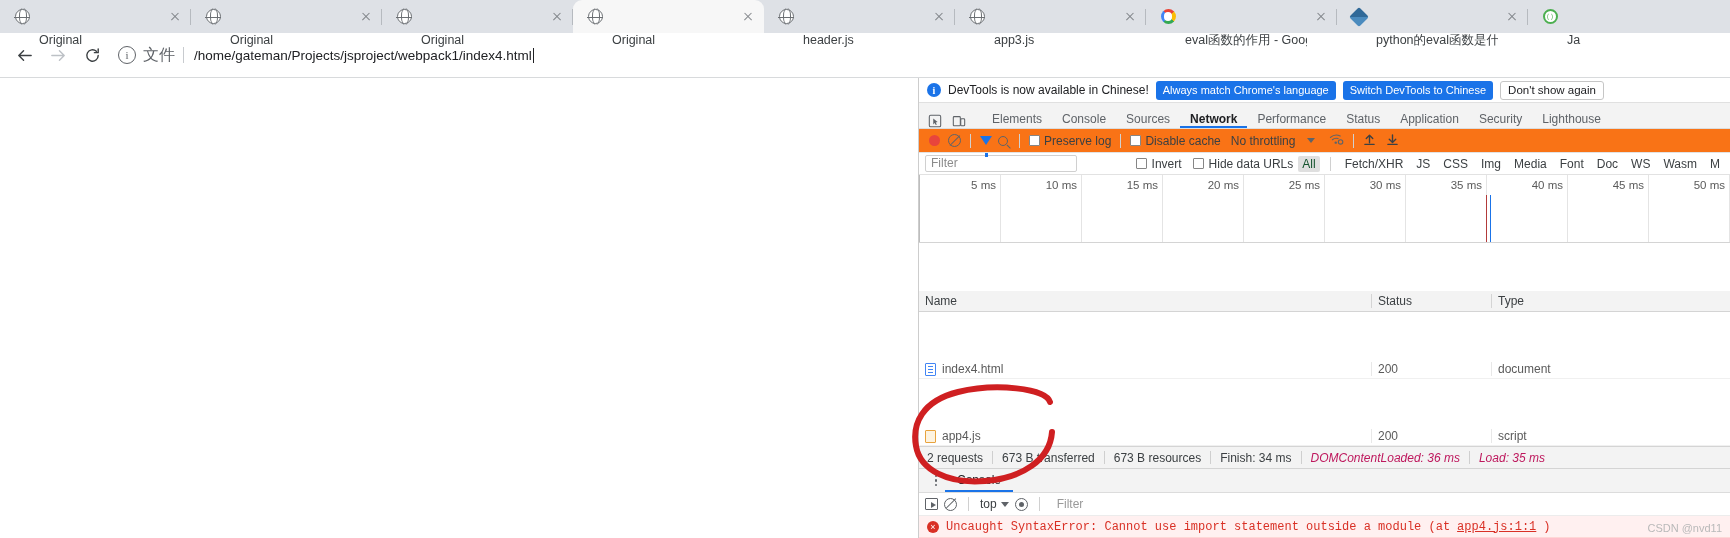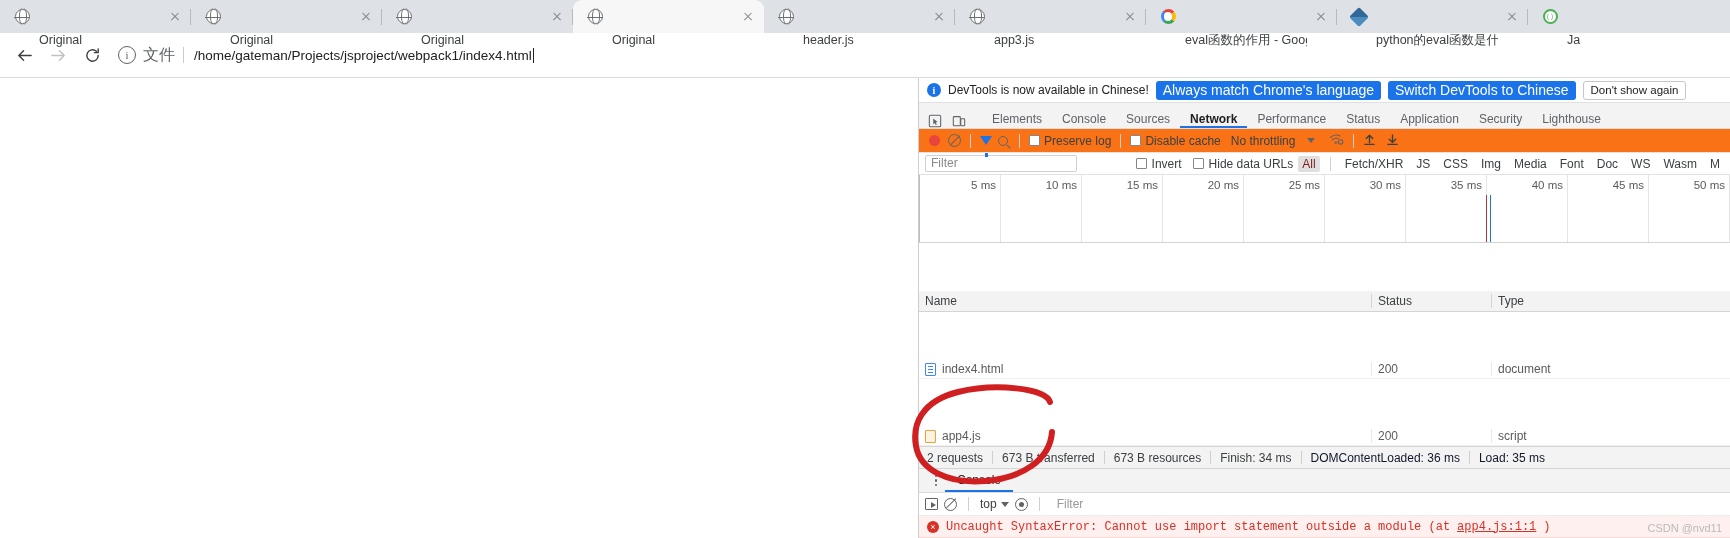--- a/index.html
+++ b/index.html
@@ -145,21 +145,21 @@
   }
   .info-dot {
     width:14px;height:14px;border-radius:50%;background:#1a73e8;
     color:#fff;font-size:10px;font-weight:bold;
     display:flex;align-items:center;justify-content:center;
     font-family:"Liberation Serif",serif; flex:0 0 14px;
   }
   .dt-banner .btxt { font-size:12px; color:#202124; white-space:nowrap; }
   .btn-blue {
     background:#1a73e8; color:#fff; border:none; border-radius:3px;
-    height:19px; padding:0 7px; font-size:14px;
+    height:19px; padding:0 7px; font-size:11px;
     font-family:"Liberation Sans", sans-serif; white-space:nowrap;
     line-height:19px;
   }
   .btn-plain {
     background:#fff; color:#202124; border:1px solid #c6c6c6; border-radius:3px;
     height:19px; padding:0 7px; font-size:11.5px;
     font-family:"Liberation Sans", sans-serif; white-space:nowrap;
     line-height:17px;
   }
 
@@ -212,21 +212,21 @@
     height:22px; flex:0 0 22px; display:flex; align-items:center;
     gap:5px; padding:0 6px; background:#fff;
     border-bottom:1px solid #e2e2e2;
   }
   .filter-input {
     width:152px; height:17px; border:1px solid #d0d0d0; border-radius:2px;
     background:#fff; font-size:12px; color:#8b8b8b; padding:0 5px;
     line-height:15px; white-space:nowrap; overflow:hidden;
   }
   .ftype { font-size:12px; color:#3c4043; white-space:nowrap; padding:1px 4px; border-radius:2px;}
-  .ftype.sel { background:#dfdfdf; color:#7f1d1d; }
+  .ftype.sel { background:#dfdfdf; color:#14532d; }
 
   
   .dt-overview {
     flex:0 0 68px; background:#fff; position:relative;
     border-bottom:1px solid #d4d4d4; overflow:hidden;
     display:flex;
   }
   .ov-col {
     flex:1 1 0; position:relative; border-right:1px solid #e4e4e4;
     text-align:right;
@@ -266,21 +266,21 @@
     background:#fdf3e0;flex:0 0 11px;
   }
   .tbl-fill { flex:1 1 auto; background:#fff; border-right:1px solid #eee;}
 
   .dt-summary {
     height:22px; flex:0 0 22px; display:flex; align-items:center;
     background:#f3f3f3; border-top:1px solid #d4d4d4;
     font-size:12px; color:#3c4043; padding-left:8px;
   }
   .sm { white-space:nowrap; }
-  .sm.blue { color:#0f172a; }
+  .sm.blue { color:#be185d;font-style:italic; }
   .sm-sep { width:1px;height:13px;background:#cfcfcf;margin:0 9px; }
 
   
   .drawer { flex:0 0 auto; border-top:1px solid #d4d4d4; background:#fff; }
   .drawer-tabs {
     height:24px; display:flex; align-items:stretch; background:#f3f3f3;
     border-bottom:1px solid #dcdcdc; padding-left:8px;
   }
   .kebab {
     width:18px; display:flex; flex-direction:column; align-items:center;

